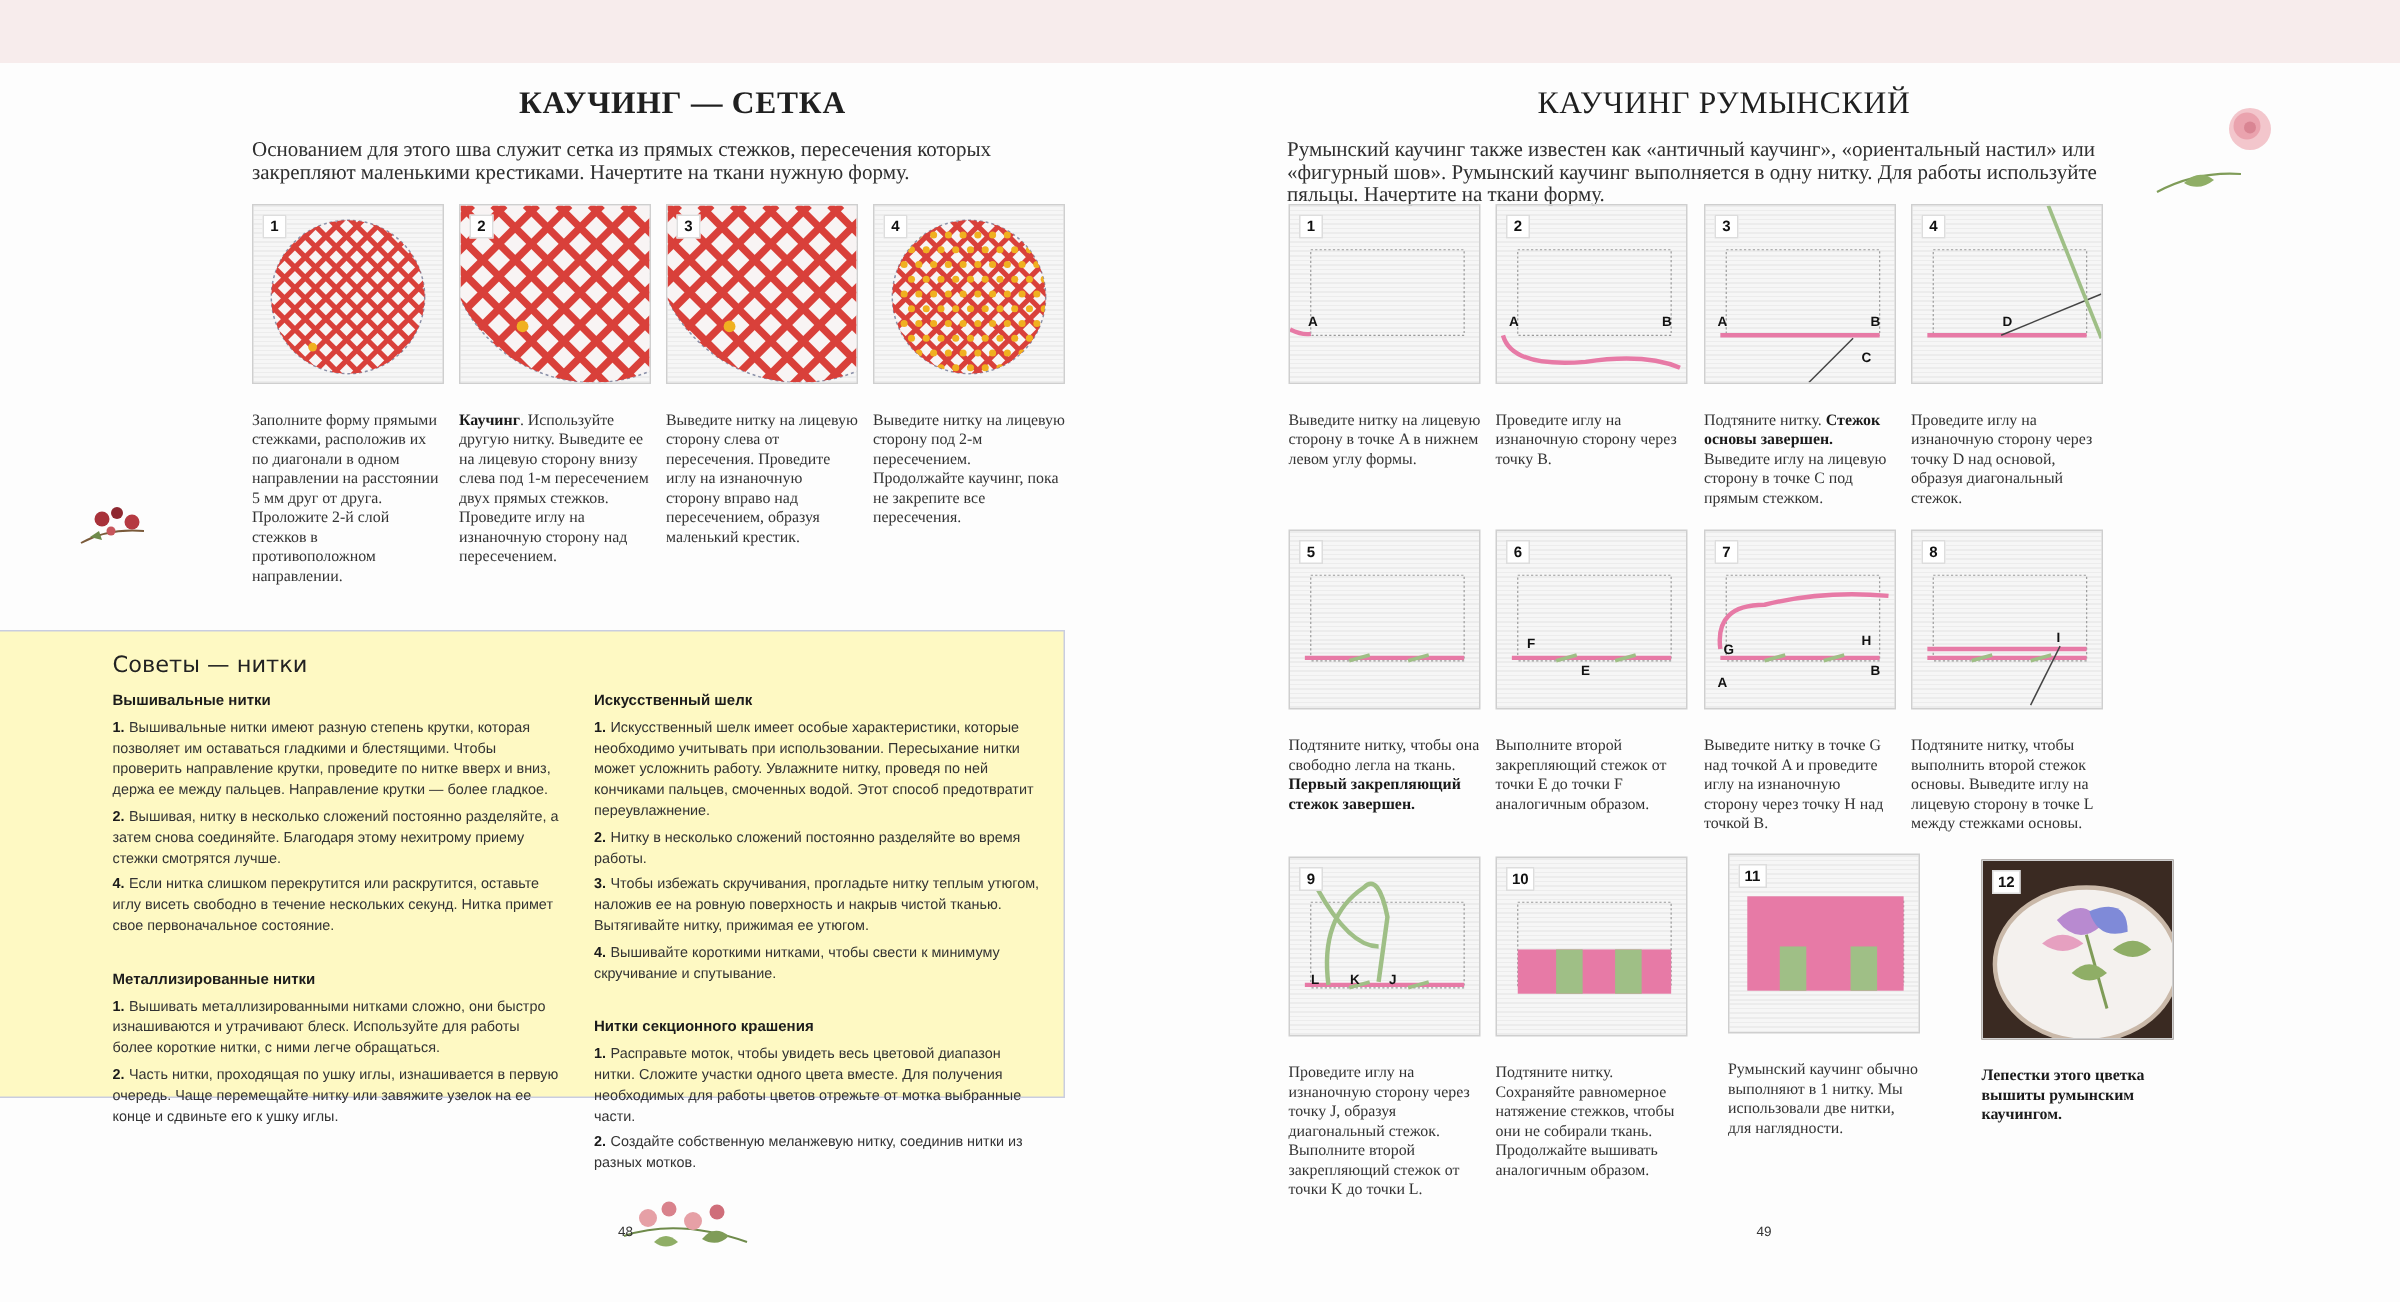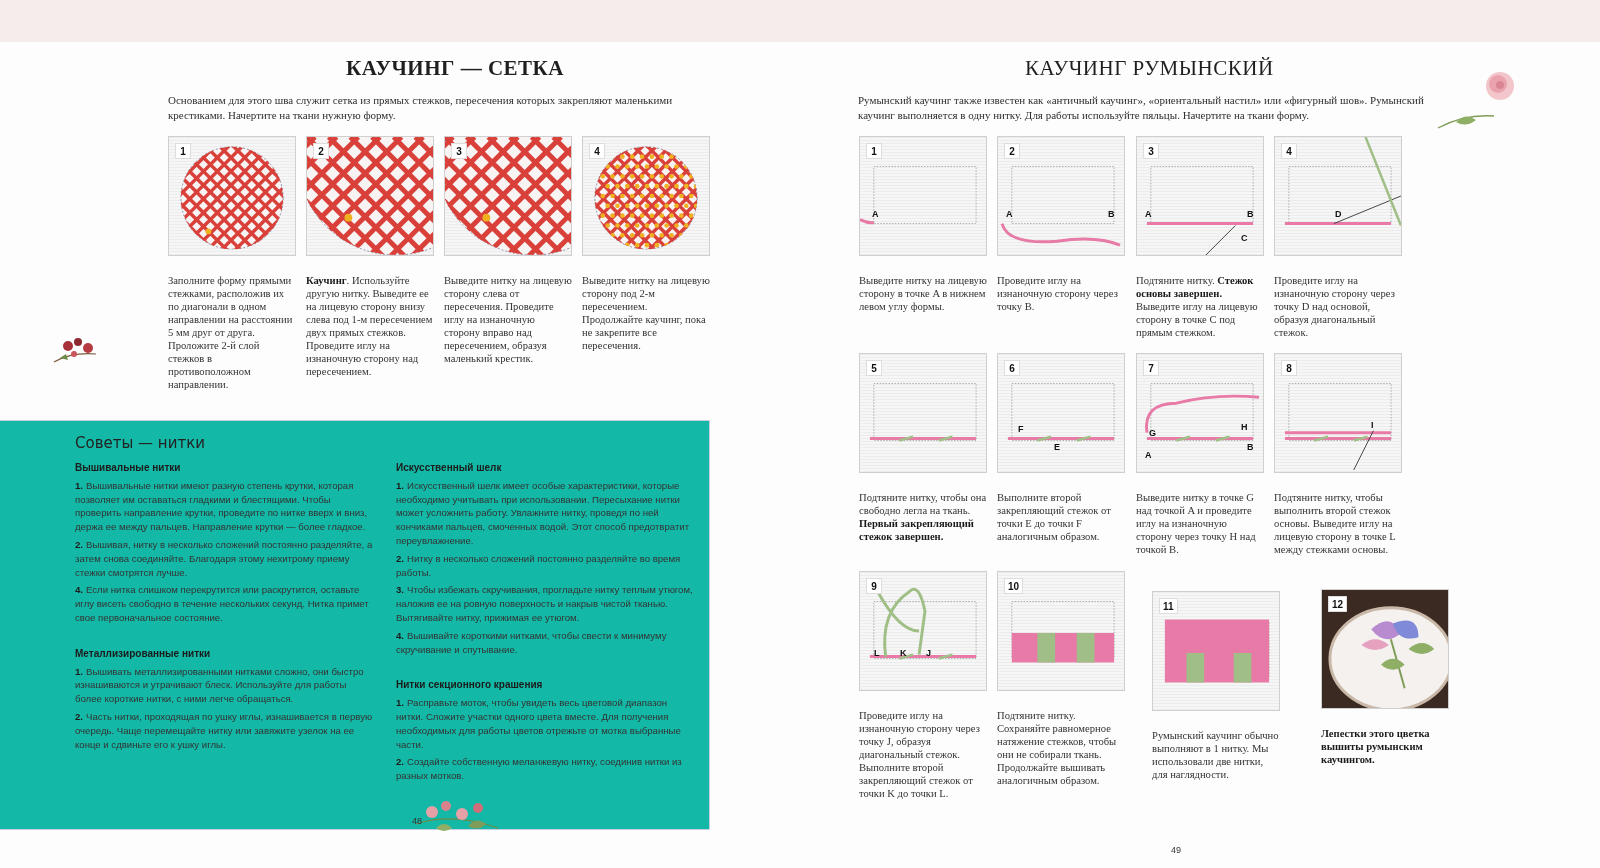--- a/index.html
+++ b/index.html
@@ -5,33 +5,33 @@
   * { box-sizing: border-box; margin: 0; padding: 0; }
   html, body { width: 1600px; height: 868px; overflow: hidden; background: #fdfcfc; }
   body { position: relative; font-family: "Liberation Serif", serif; color: #2b2b2b; }
 
   .top-band { position: absolute; left: 0; top: 0; width: 1600px; height: 42px; background: #f7ecec; }
   .page { position: absolute; top: 42px; height: 826px; background: #fdfdfd; }
   .page-left { left: 0; width: 800px; }
   .page-right { left: 800px; width: 800px; }
 
   .title { position: absolute; font-family: "Liberation Serif", serif; font-size: 21px; letter-spacing: 0.5px; color: #1f1f1f; white-space: nowrap; }
-  .intro { position: absolute; font-size: 11px; line-height: 15px; color: #2f2f2f; }
+  .intro { position: absolute; font-size: 14px; line-height: 15px; color: #2f2f2f; }
 
   .step { position: absolute; width: 128px; }
   .photo { width: 128px; height: 120px; border: 1px solid #cfcfcf; position: relative; overflow: hidden;
            background: repeating-linear-gradient(0deg, #ececec 0 1px, #f6f6f6 1px 3px); }
   .badge { position: absolute; left: 6px; top: 6px; min-width: 16px; height: 16px; padding: 0 3px; background: #fff;
            font-family: "Liberation Sans", sans-serif; font-weight: bold; font-size: 10px; line-height: 16px; text-align: center; color: #111; border: 1px solid #ddd; }
   .cap { margin-top: 18px; font-size: 10.6px; line-height: 13px; color: #333; width: 128px; }
   .cap b { color: #1a1a1a; }
   .photo svg { position: absolute; left: 0; top: 0; width: 100%; height: 100%; }
   .lbl { position: absolute; font-family: "Liberation Sans", sans-serif; font-weight: bold; font-size: 9px; color: #111; }
 
-  .tips { position: absolute; left: 0; top: 378px; width: 710px; height: 410px; background: #14b8a6; border: 1px solid #c9cde0; border-left: none; }
+  .tips { position: absolute; left: 0; top: 378px; width: 710px; height: 312px; background: #fef9c3; border: 1px solid #c9cde0; border-left: none; }
   .tips-title { position: absolute; left: 75px; top: 13px; font-family: "DejaVu Sans", sans-serif; font-size: 15px; color: #222; font-weight: normal; }
   .tcol { position: absolute; width: 300px; font-family: "Liberation Sans", sans-serif; font-size: 9.6px; line-height: 13.8px; color: #333; }
   .tcol h4 { font-size: 10px; font-weight: bold; margin-bottom: 4px; color: #1b1b1b; }
   .tcol p { margin-bottom: 4px; }
   .tcol p .n { font-weight: bold; color: #1b1b1b; margin-right: 3px; }
   .tcol .gap { height: 18px; }
 
   .pagenum { position: absolute; font-family: "Liberation Sans", sans-serif; font-size: 9px; color: #333; }
   .deco { position: absolute; }
 </style>
@@ -606,43 +606,43 @@
           <svg viewBox="0 0 128 120">
             <rect x="14" y="30" width="104" height="58" fill="none" stroke="#9a9a9a" stroke-width="0.8" stroke-dasharray="1.5 1.5"></rect>
             <rect x="14" y="62" width="104" height="30" fill="#e77aa6"></rect>
             <rect x="40" y="62" width="18" height="30" fill="#9fbf86"></rect>
             <rect x="80" y="62" width="18" height="30" fill="#9fbf86"></rect>
           </svg>
           <div class="badge">10</div>
         </div>
         <div class="cap">Подтяните нитку. Сохраняйте равномерное натяжение стежков, чтобы они не собирали ткань. Продолжайте вышивать аналогичным образом.</div>
       </div>
-      <div class="step" style="left: 336px; top: 549px; padding-left: 16px;">
+      <div class="step" style="left: 336px; top: 527px; padding-left: 16px;">
         <div class="photo">
           <svg viewBox="0 0 128 120">
             <rect x="14" y="30" width="104" height="58" fill="none" stroke="#9a9a9a" stroke-width="0.8" stroke-dasharray="1.5 1.5"></rect>
             <rect x="12" y="28" width="106" height="64" fill="#e77aa6"></rect>
             <rect x="34" y="62" width="18" height="30" fill="#9fbf86"></rect>
             <rect x="82" y="62" width="18" height="30" fill="#9fbf86"></rect>
           </svg>
           <div class="badge">11</div>
         </div>
         <div class="cap">Румынский каучинг обычно выполняют в 1 нитку. Мы использовали две нитки, для наглядности.</div>
       </div>
-      <div class="step" style="left: 474px; top: 547px; padding-left: 47px;">
+      <div class="step" style="left: 474px; top: 531px; padding-left: 47px;">
         <div class="photo" style="background: rgb(58, 42, 34);">
           <svg viewBox="0 0 128 120">
             <ellipse cx="70" cy="70" rx="62" ry="52" fill="#f4f1ee" stroke="#c9b8a8" stroke-width="3"></ellipse>
             <path d="M50 40 q20 -18 30 4 q-16 14 -30 -4z" fill="#b88ad0"></path>
             <path d="M72 34 q26 -10 26 14 q-20 6 -26 -14z" fill="#7f8ad8"></path>
             <path d="M40 56 q14 -12 28 0 q-14 10 -28 0z" fill="#e6a0c0"></path>
             <path d="M70 50 L84 100" stroke="#7f9c58" stroke-width="2"></path>
             <path d="M60 76 q12 -12 24 0 q-12 10 -24 0z" fill="#8fae66"></path>
             <path d="M88 60 q14 -12 26 0 q-12 10 -26 0z" fill="#8fae66"></path>
           </svg>
           <div class="badge">12</div>
         </div>
         <div class="cap"><b>Лепестки этого цветка вышиты румынским каучингом.</b></div>
       </div>
     </div>
 
-  <div class="pagenum" style="left:371px; top:774px;margin-top:29px;">49</div>
+  <div class="pagenum" style="left:371px; top:774px;">49</div>
 </div>
 
 </body></html>

